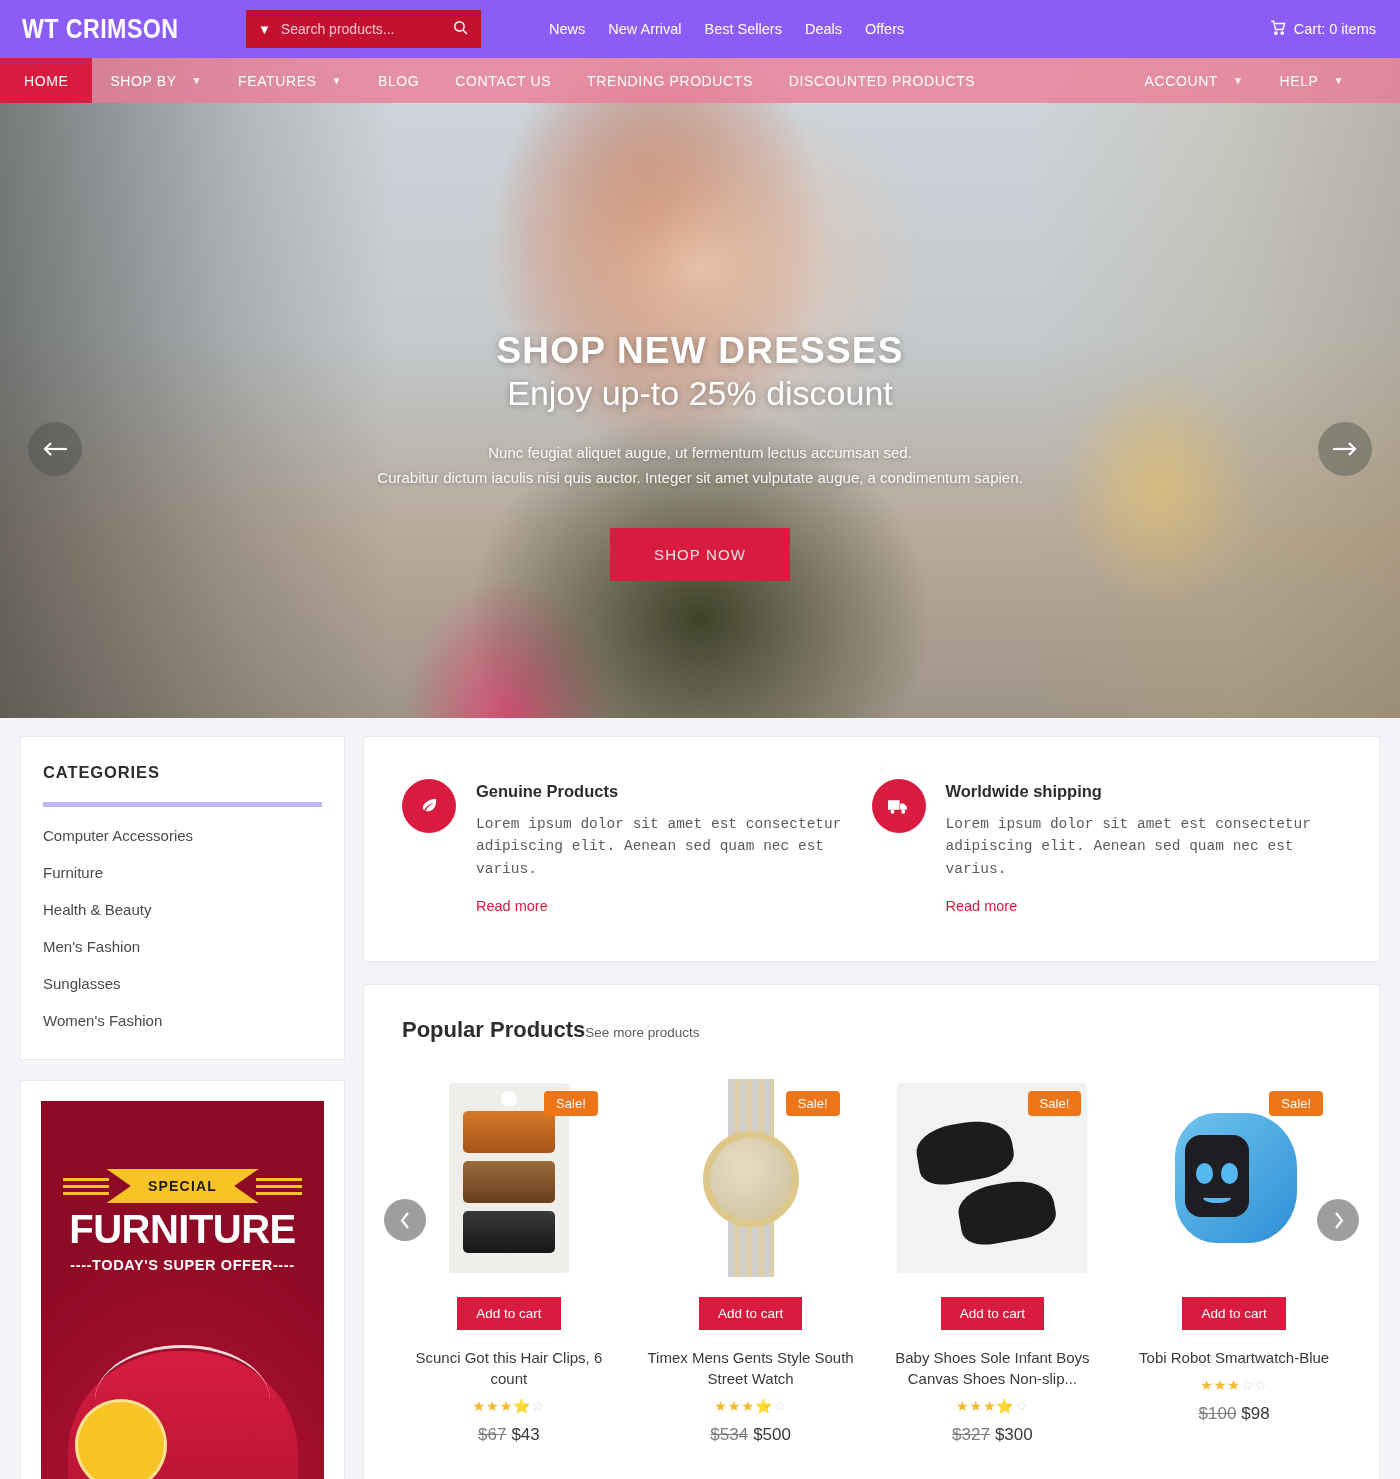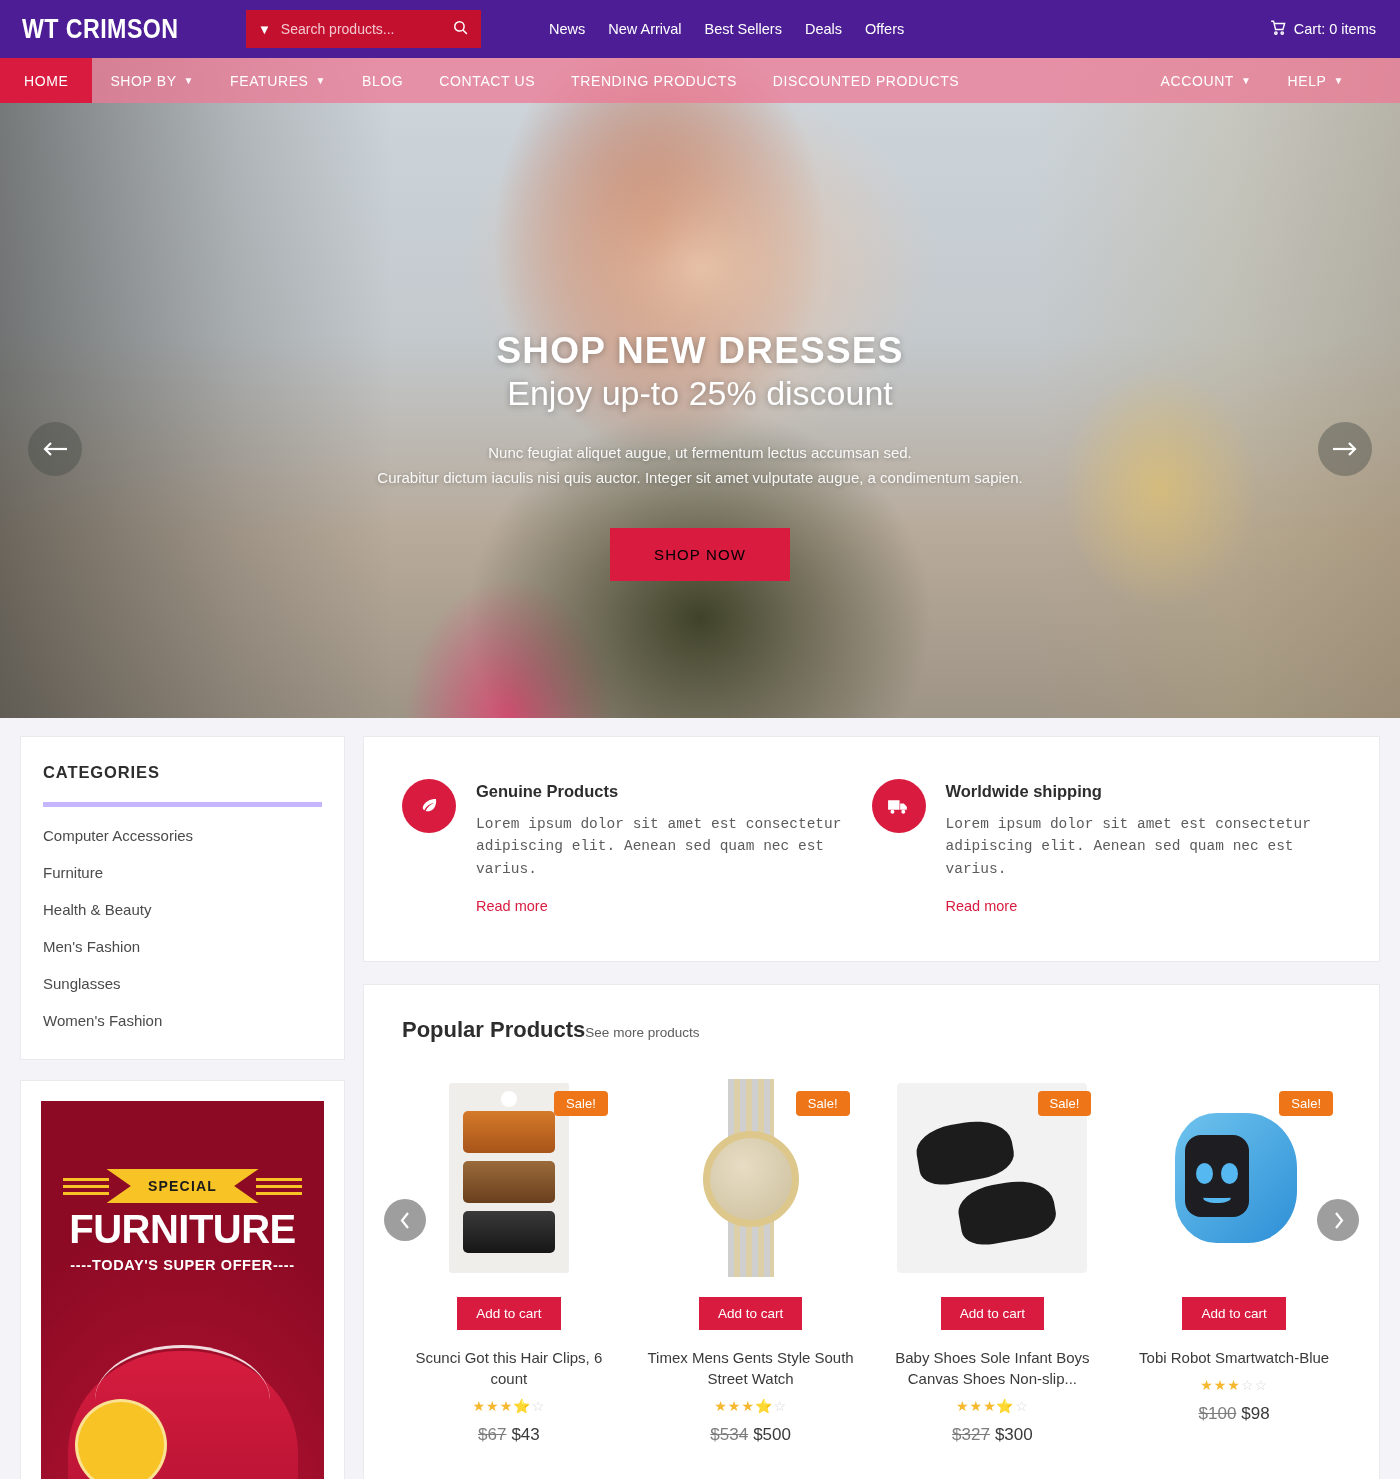--- a/index.html
+++ b/index.html
@@ -7,21 +7,21 @@
     width: 1400px;
     font-family: "Liberation Sans", sans-serif;
     background: #f4f4f8;
     color: #3a3a3a;
     overflow-x: hidden;
   }
 
   
   .topbar {
     height: 58px;
-    background: #4c1d95;
+    background: #8b5cf6;
     display: flex;
     align-items: center;
     padding: 0 22px;
     position: relative;
   }
   .brand {
     font-size: 27px;
     font-weight: 700;
     color: #fff;
     letter-spacing: 0.5px;
@@ -122,21 +122,21 @@
     font-size: 14px;
     letter-spacing: 0.6px;
   }
   .nav-item {
     color: #fff;
     font-size: 14px;
     letter-spacing: 0.6px;
     padding: 0 18px;
     display: flex;
     align-items: center;
-    gap: 7px;
+    gap: 15px;
     height: 45px;
     white-space: nowrap;
     text-decoration: none;
   }
   .nav-right {
     margin-left: auto;
     display: flex;
     padding-right: 38px;
   }
   .chev { font-size: 10px; opacity: 0.95; }
@@ -165,21 +165,21 @@
     font-size: 15px;
     line-height: 1.55;
     margin-top: 28px;
     opacity: 0.92;
     text-shadow: 0 1px 5px rgba(0,0,0,0.35);
   }
   .shop-now {
     display: inline-block;
     margin-top: 38px;
     background: #d81b3f;
-    color: #000000;
+    color: #e5e5e5;
     font-size: 15px;
     letter-spacing: 1.1px;
     padding: 18px 44px;
     border: none;
     cursor: pointer;
     font-family: inherit;
   }
   .hero-arrow {
     position: absolute;
     top: 364px;
@@ -355,21 +355,21 @@
     padding: 0 10px;
   }
   .prod-imgwrap {
     position: relative;
     height: 202px;
     display: flex; align-items: center; justify-content: center;
     margin-bottom: 18px;
   }
   .sale-badge {
     position: absolute;
-    top: 14px; right: 12px;
+    top: 14px; right: 22px;
     background: #ee7518;
     color: #fff;
     font-size: 13px;
     padding: 5px 12px;
     border-radius: 4px;
     z-index: 3;
   }
   .add-cart {
     background: #d81b3f;
     color: #fff;

